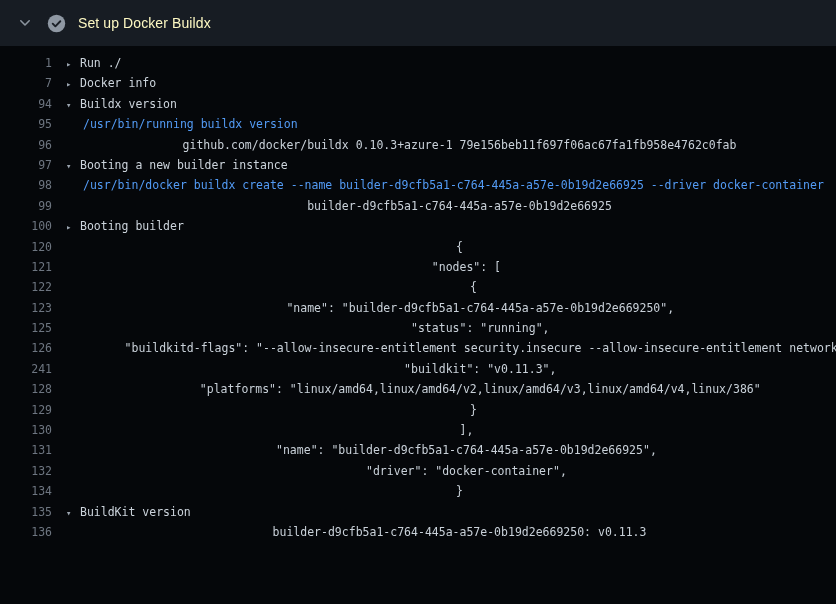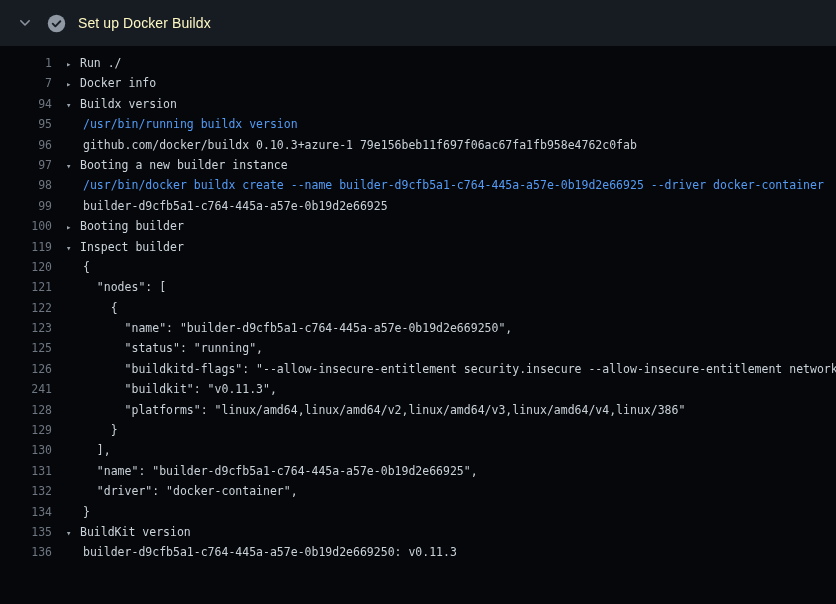--- a/index.html
+++ b/index.html
@@ -83,20 +83,21 @@
     color: #ccd4dc;
     text-align: center;
   }
   .line-content.cmd {
     color: #539bf5;
     padding-left: 17px;
   }
   .line-content.out {
     color: #c9d1d9;
     padding-left: 17px;
+    text-align: center;
   }
 </style>
 </head>
 <body>
 
 <div class="step-header">
   <span class="chev-btn">
     <svg width="14" height="14" viewBox="0 0 16 16">
       <path d="M3.2 5.5 L8 10.3 L12.8 5.5" fill="none" stroke="#8b949e" stroke-width="1.8" stroke-linecap="round" stroke-linejoin="round"></path>
     </svg>
@@ -141,24 +142,20 @@
   </div>
     <div class="log-row">
     <span class="line-num">99</span>
     <span class="line-content out">builder-d9cfb5a1-c764-445a-a57e-0b19d2e66925</span>
   </div>
     <div class="log-row">
     <span class="line-num">100</span>
     <span class="line-content group"><span class="arrow">▸</span><span class="grp-label">Booting builder</span></span>
   </div>
     <div class="log-row">
-    <span class="line-num">119</span>
-    <span class="line-content group"><span class="arrow">▾</span><span class="grp-label">Inspect builder</span></span>
-  </div>
-    <div class="log-row">
     <span class="line-num">120</span>
     <span class="line-content out">{</span>
   </div>
     <div class="log-row">
     <span class="line-num">121</span>
     <span class="line-content out">  "nodes": [</span>
   </div>
     <div class="log-row">
     <span class="line-num">122</span>
     <span class="line-content out">    {</span>

